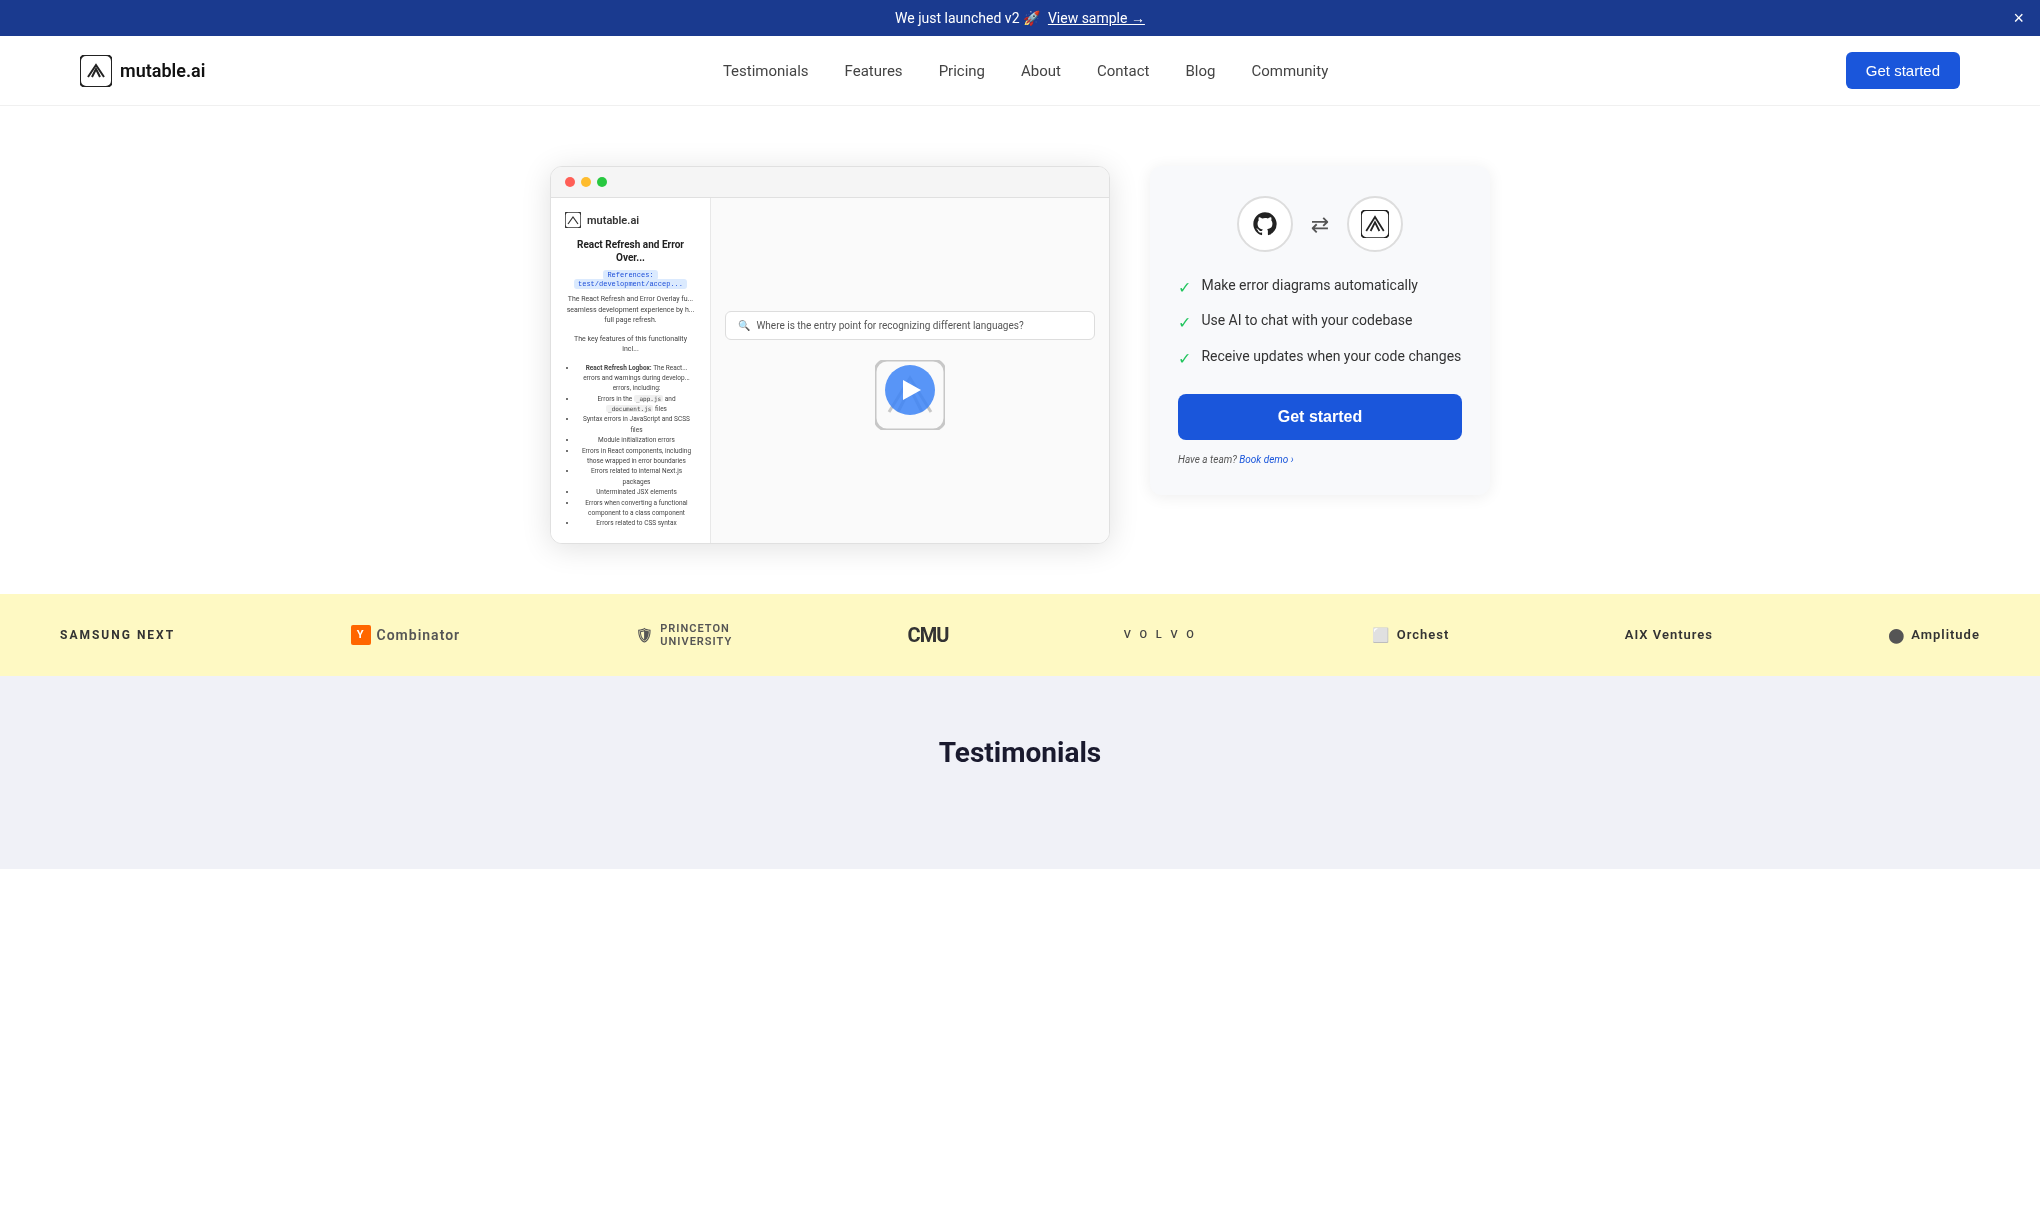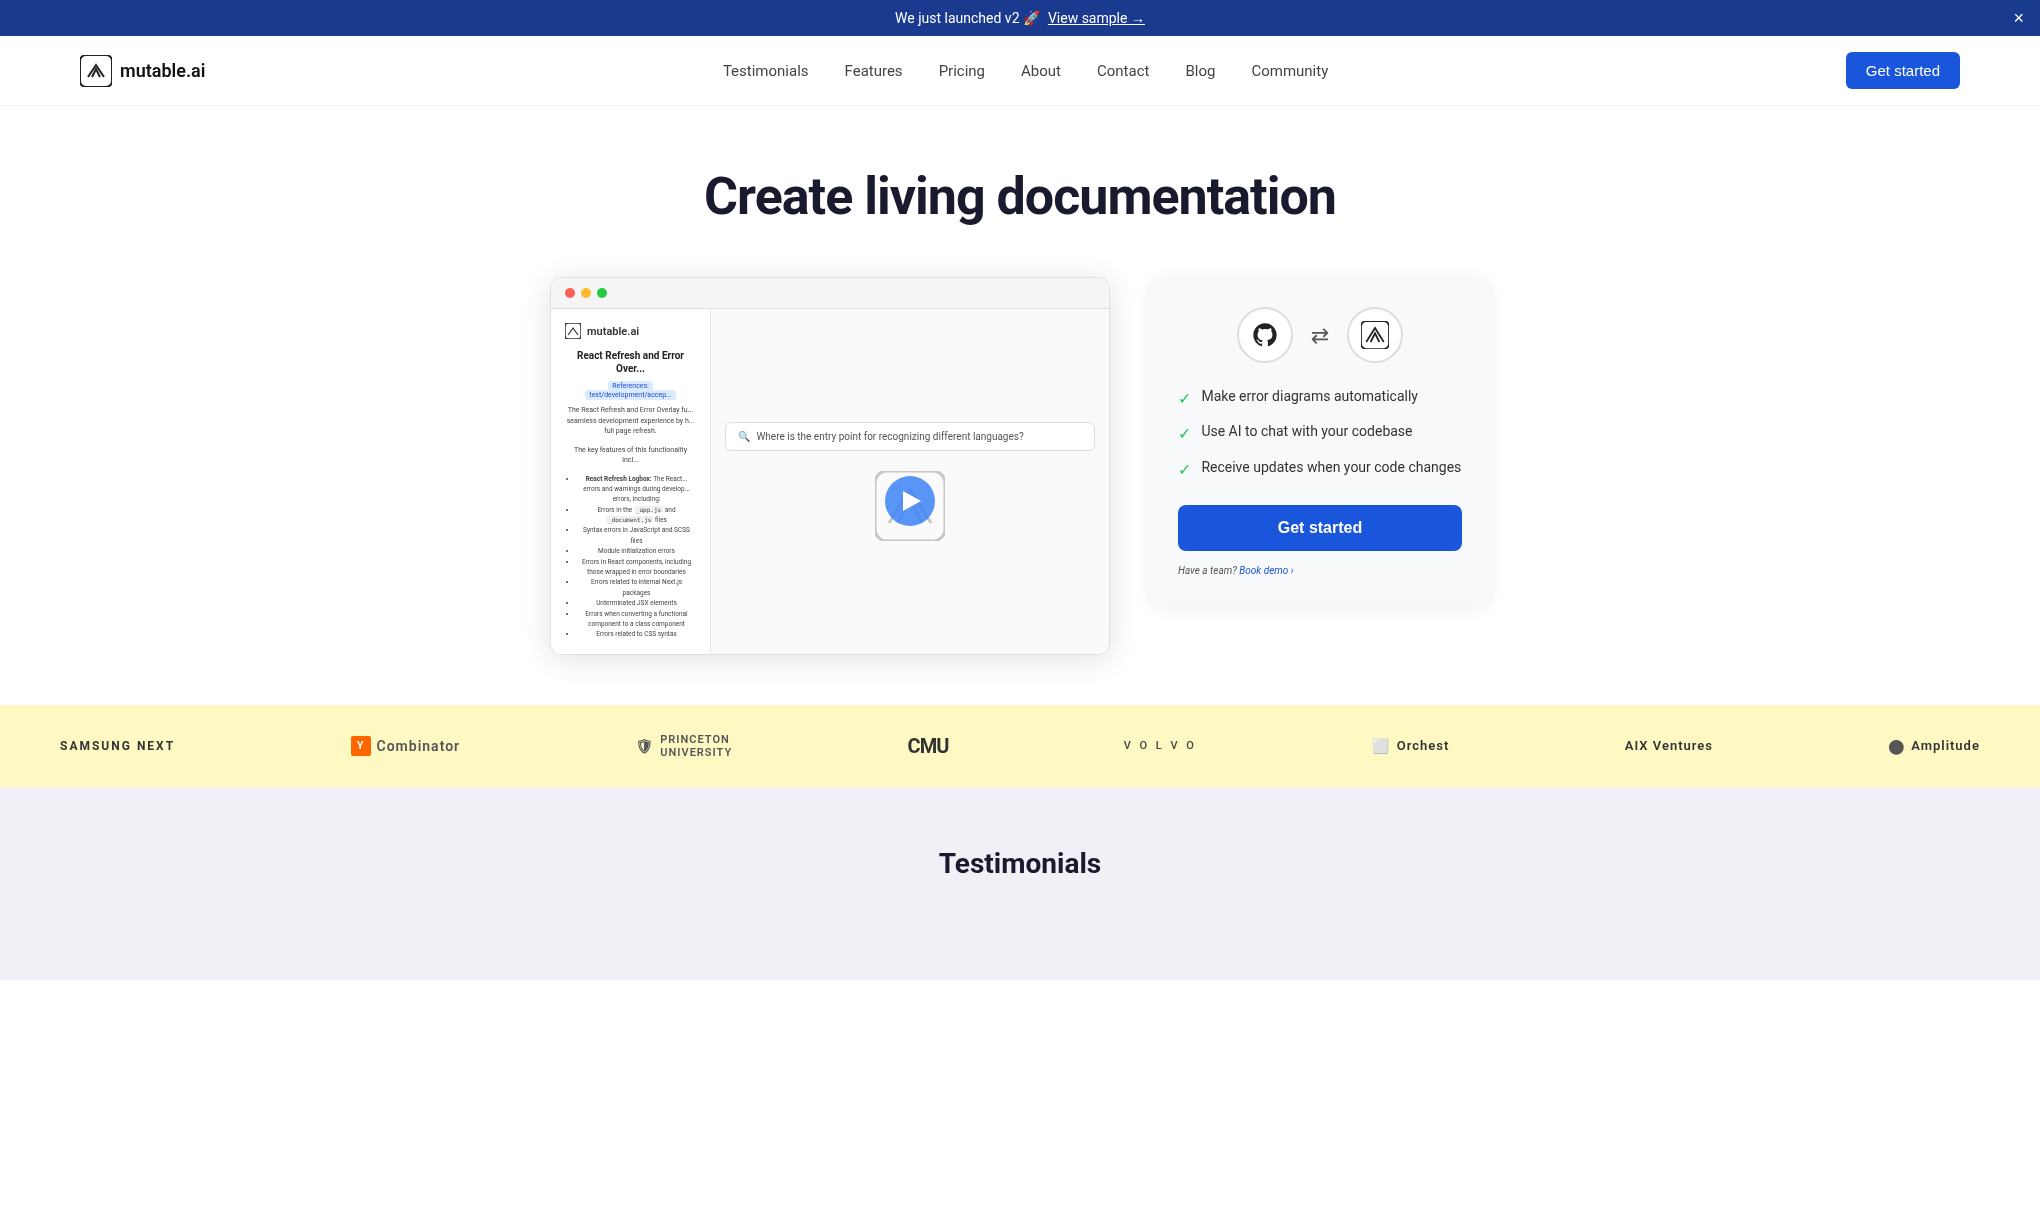--- a/index.html
+++ b/index.html
@@ -128,21 +128,21 @@
     .app-left-header {
       display: flex;
       align-items: center;
       gap: 6px;
       margin-bottom: 10px;
     }
     .app-left-logo { width: 16px; height: 16px; }
     .app-left-brand { font-size: 11px; font-weight: 600; color: #333; }
     .app-doc-title { font-size: 10px; font-weight: 700; color: #222; margin-bottom: 6px; line-height: 1.3; }
     .app-ref { font-size: 8px; color: #555; margin-bottom: 6px; }
-    .app-ref span { background: #dbeafe; color: #1d4ed8; padding: 1px 4px; border-radius: 3px; font-size: 7px; }
+    .app-ref span { background: #dbeafe; color: #1d4ed8; padding: 1px 4px; border-radius: 3px; font-size: 7px; font-family: Liberation Mono, monospace; }
     .app-text { font-size: 7px; color: #444; line-height: 1.5; margin-bottom: 8px; }
     .app-bullets { list-style: disc; padding-left: 12px; }
     .app-bullets li { font-size: 6.5px; color: #444; line-height: 1.6; }
     .app-bullets li .code { background: #f0f0f0; padding: 0 2px; border-radius: 2px; font-family: monospace; font-size: 6px; }
     .app-right {
       flex: 1;
       padding: 14px;
       background: #fafafa;
       position: relative;
       display: flex;
@@ -339,21 +339,20 @@
     <li><a href="#">Pricing</a></li>
     <li><a href="#">About</a></li>
     <li><a href="#">Contact</a></li>
     <li><a href="#">Blog</a></li>
     <li><a href="#">Community</a></li>
   </ul>
   <button class="btn-primary">Get started</button>
 </nav>
 
 <section class="hero">
-  <h1>Create living documentation</h1>
 
   <div class="hero-content">
 
     <div class="app-screenshot">
       <div class="app-titlebar">
         <div class="dot dot-red"></div>
         <div class="dot dot-yellow"></div>
         <div class="dot dot-green"></div>
       </div>
       <div class="app-body">

